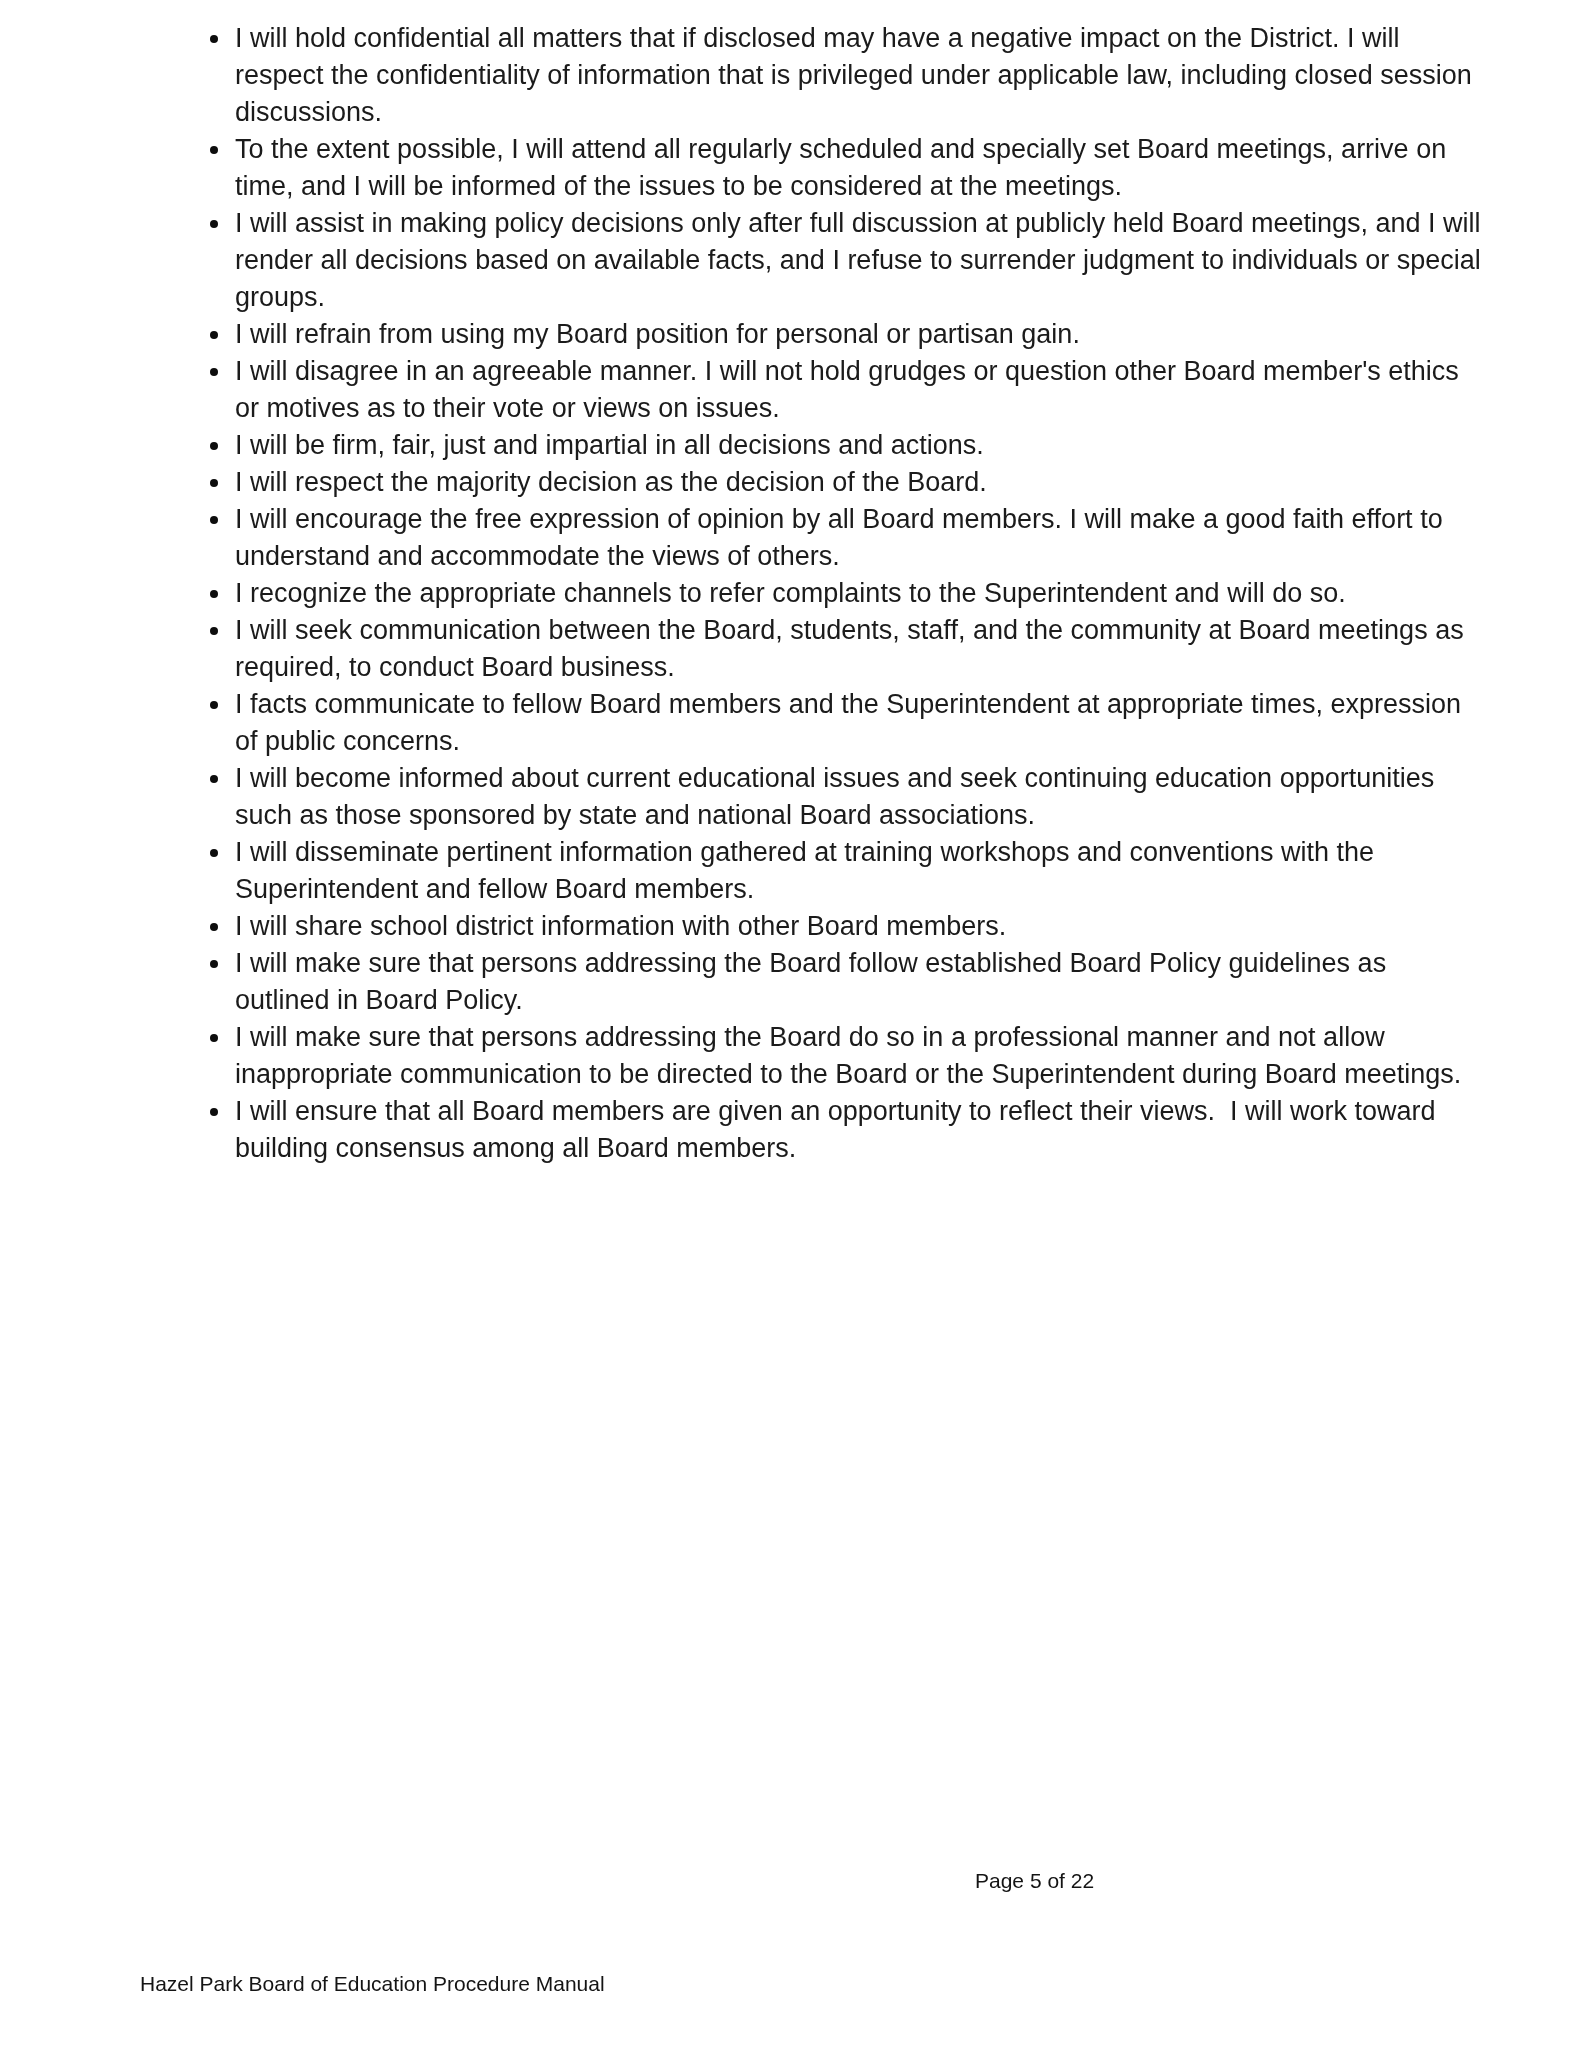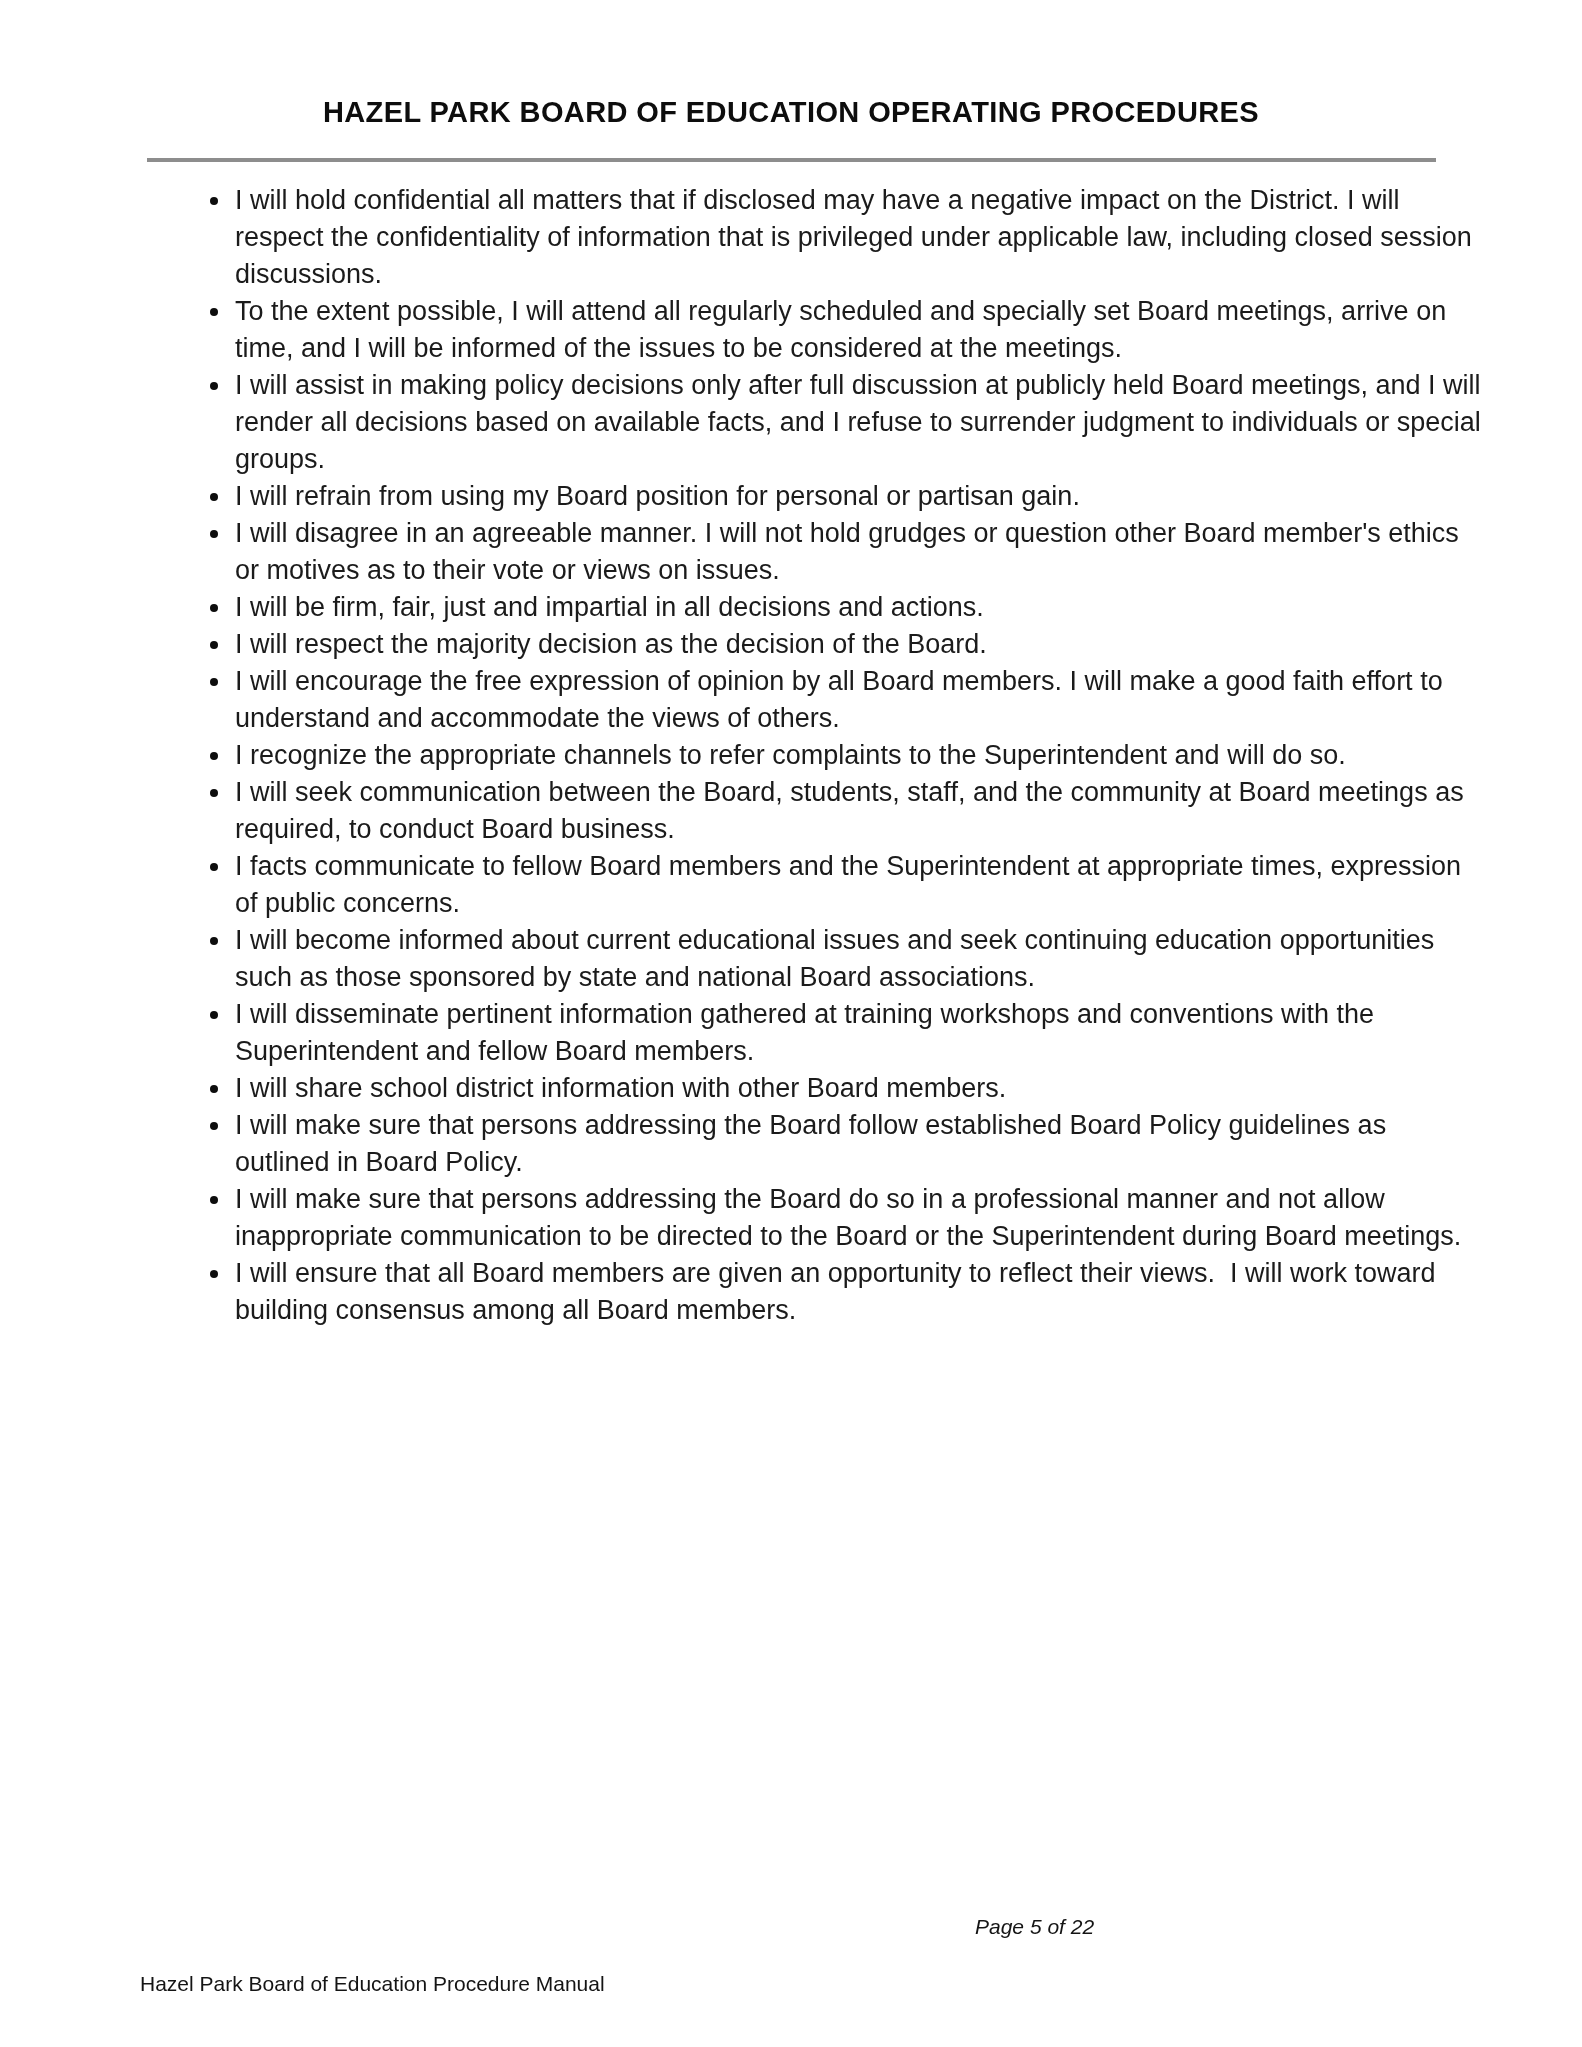--- a/index.html
+++ b/index.html
@@ -62,34 +62,29 @@
   }
   .footer-left {
     position: absolute;
     left: 140px;
     top: 1896px;
     white-space: pre-wrap;
   }
   .footer-page {
     position: absolute;
     left: 975px;
-    top: 1909px;
+    top: 1863px;
     white-space: pre-wrap;
-    font-style: italic;
   }
 </style>
 </head>
 <body>
 
 <div class="page">
 
-  <div class="doc-header">
-    <h1 class="doc-title">HAZEL PARK BOARD OF EDUCATION OPERATING PROCEDURES</h1>
-    <div class="header-rule"></div>
-  </div>
 
   <div class="doc-content">
 
     <ul class="bullets">
       <li>I will hold confidential all matters that if disclosed may have a negative impact on the District. I will respect the confidentiality of information that is privileged under applicable law, including closed session discussions.</li>
       <li>To the extent possible, I will attend all regularly scheduled and specially set Board meetings, arrive on time, and I will be informed of the issues to be considered at the meetings.</li>
       <li>I will assist in making policy decisions only after full discussion at publicly held Board meetings, and I will render all decisions based on available facts, and I refuse to surrender judgment to individuals or special groups.</li>
       <li>I will refrain from using my Board position for personal or partisan gain.</li>
       <li>I will disagree in an agreeable manner. I will not hold grudges or question other Board member's ethics or motives as to their vote or views on issues.</li>
       <li>I will be firm, fair, just and impartial in all decisions and actions.</li>

